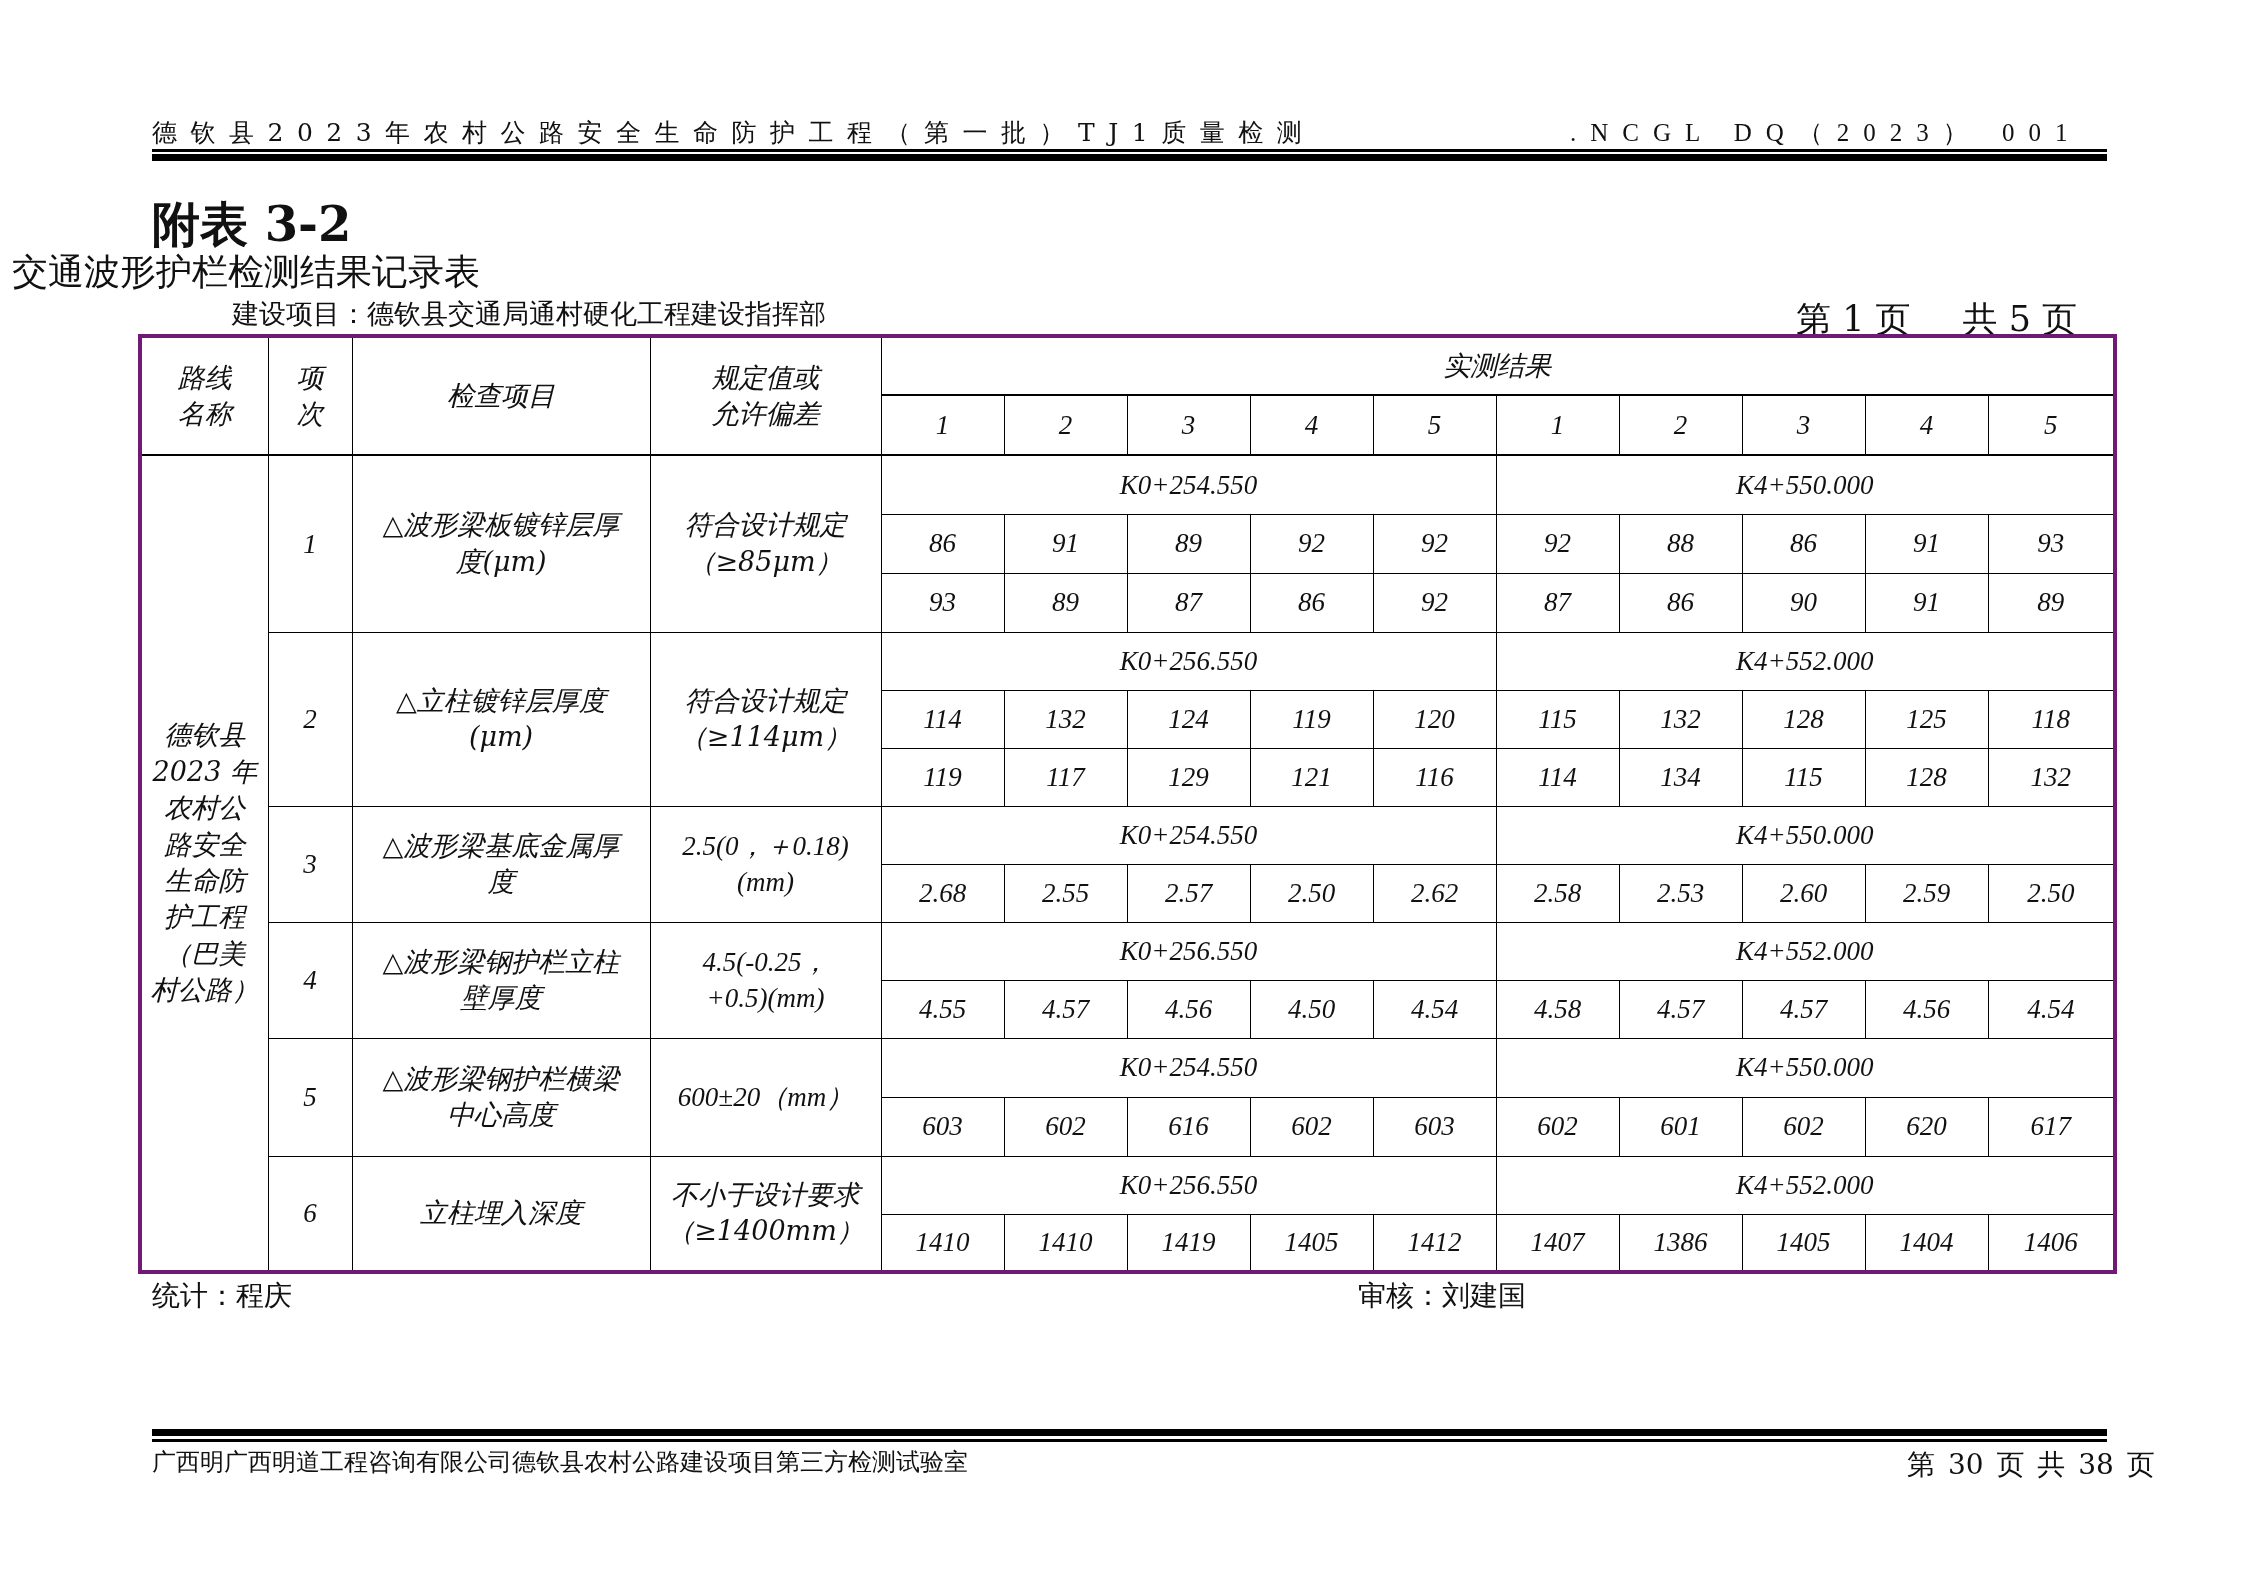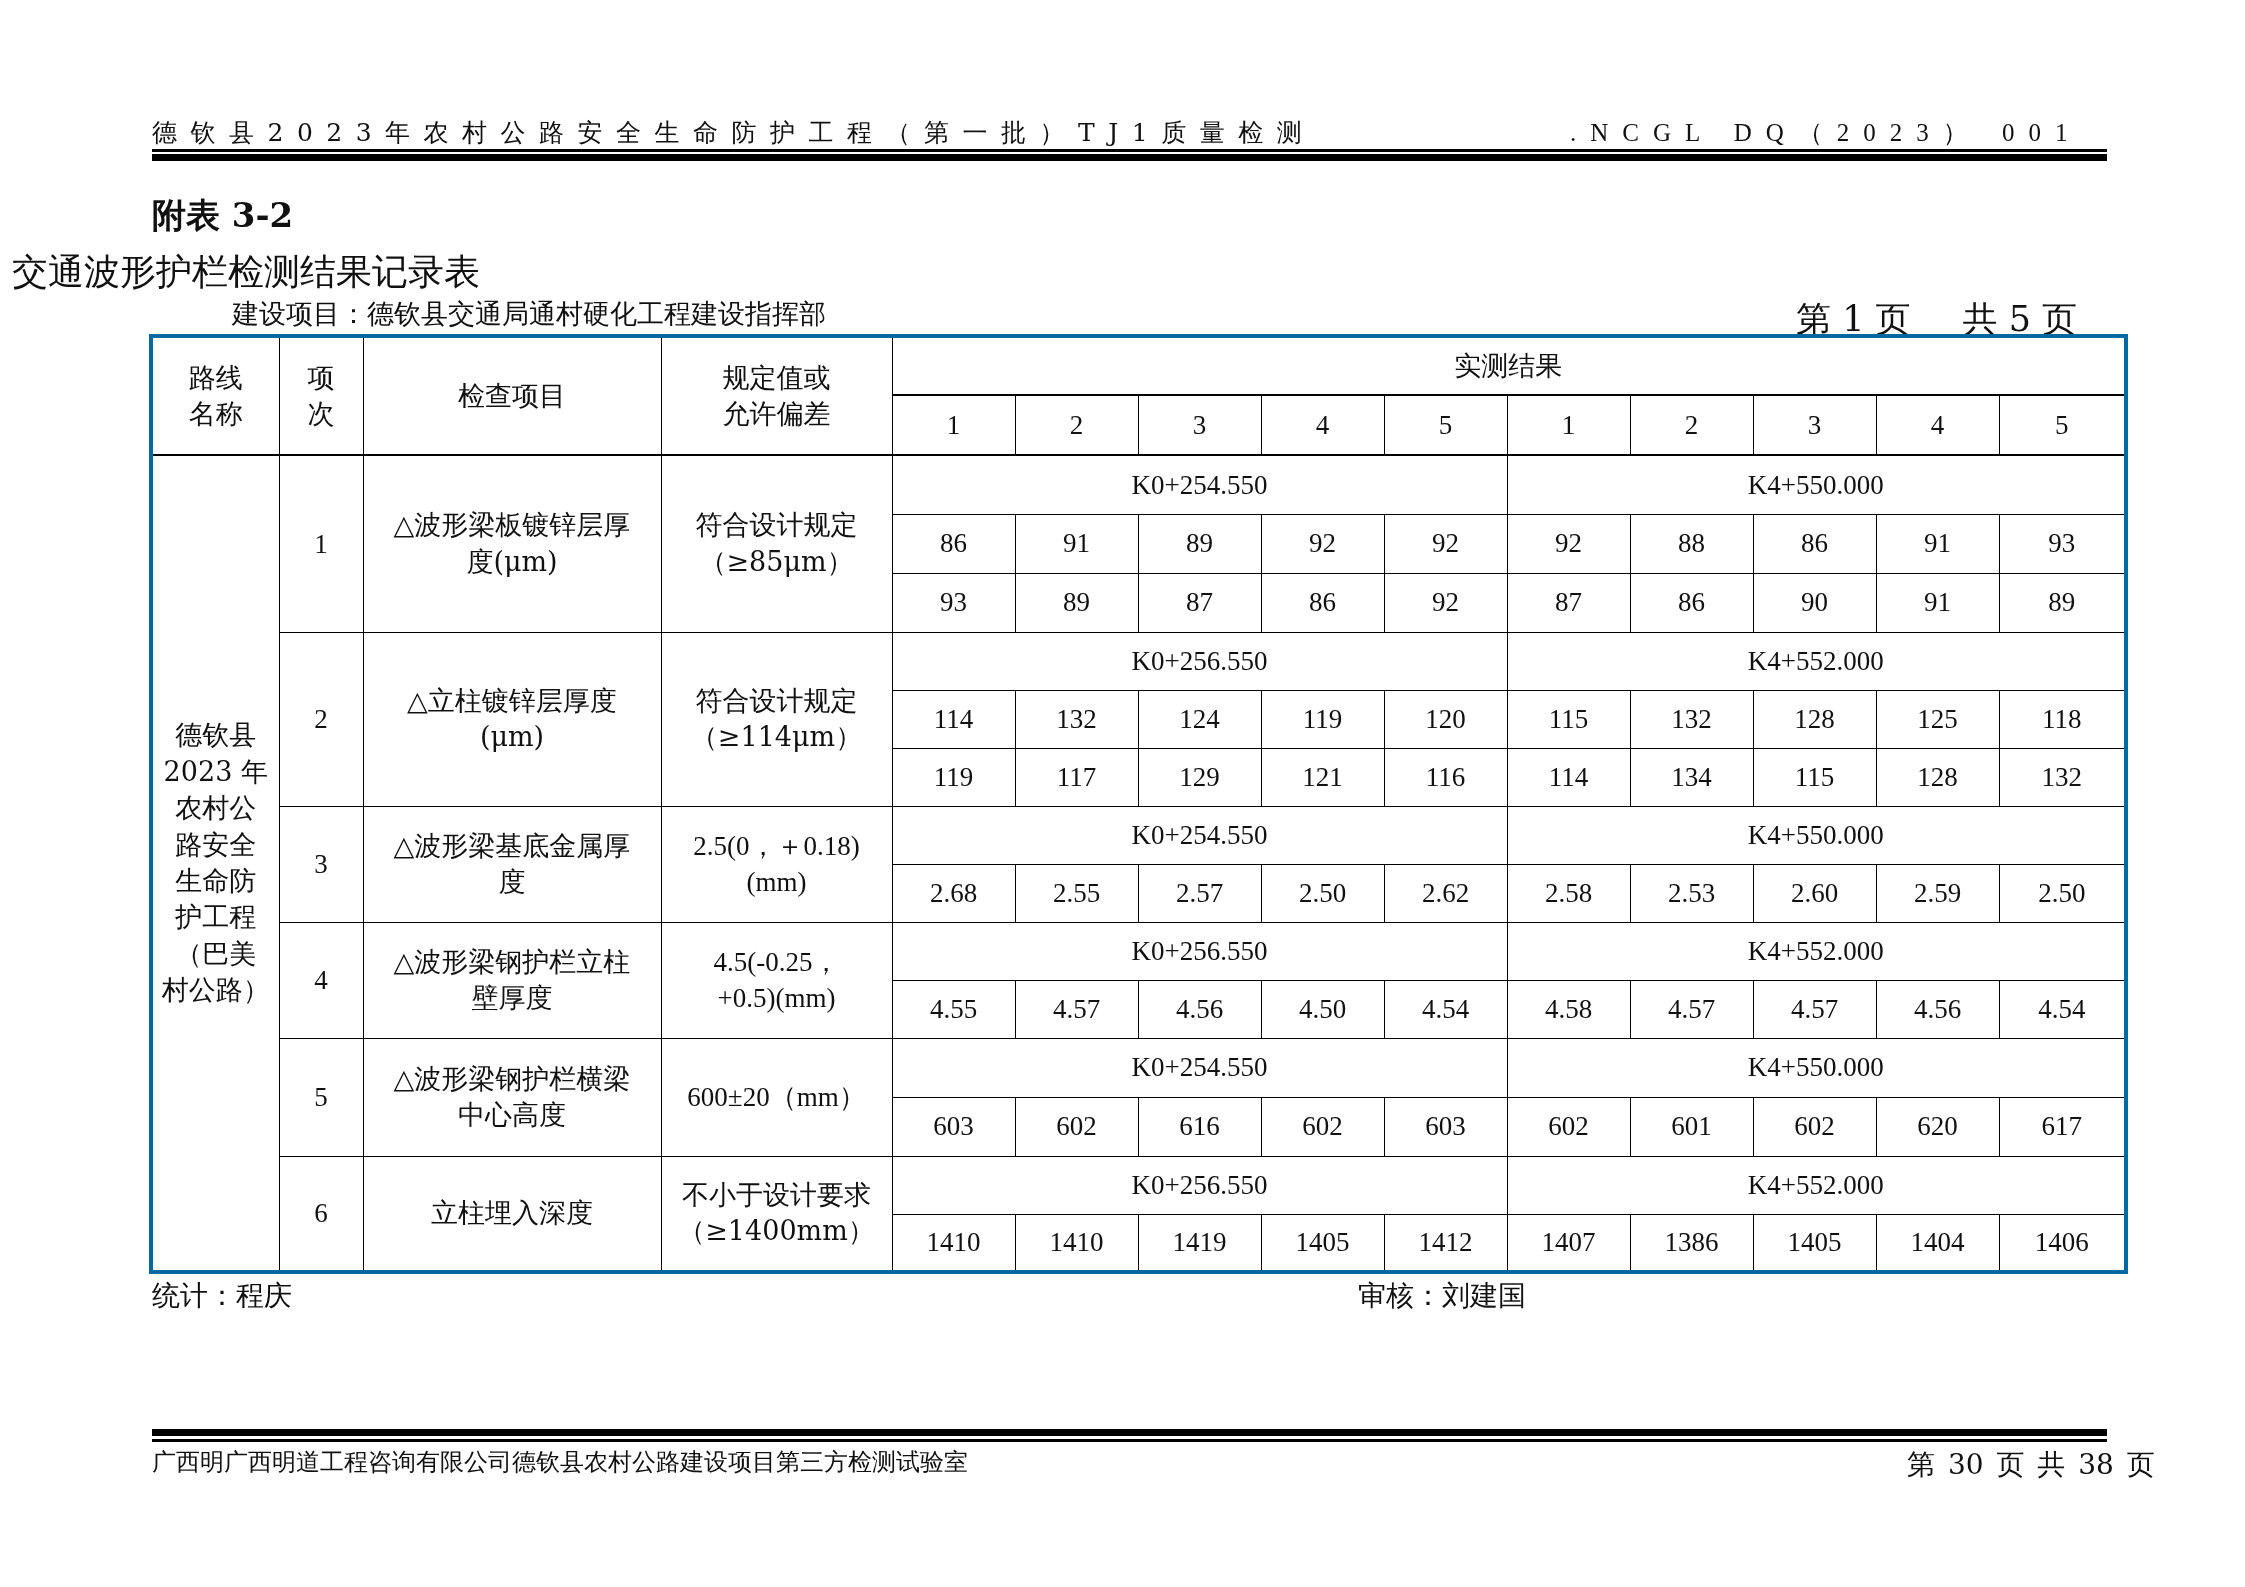--- a/index.html
+++ b/index.html
@@ -3,28 +3,28 @@
 <meta charset="utf-8">
 <style>
   html, body { margin: 0; padding: 0; background: #ffffff; }
   body { width: 2245px; height: 1587px; position: relative; overflow: hidden;
          font-family: "DejaVu Serif", "Liberation Serif", serif; color: #111; }
   .abs { position: absolute; }
   .hdr-left { left: 152px; top: 116px; font-size: 25px; letter-spacing: 13.5px; white-space: nowrap; }
   .hdr-right { left: 1570px; top: 116px; font-size: 25px; letter-spacing: 14px; white-space: nowrap; font-family: "Liberation Serif", serif; }
   .rule-thin { left: 152px; width: 1955px; height: 3px; background: #000; }
   .rule-thick { left: 152px; width: 1955px; height: 7px; background: #000; }
-  .appendix { left: 152px; top: 193px; font-size: 34px; font-weight: bold; }
+  .appendix { left: 152px; top: 193px; font-size: 48px; font-weight: bold; }
   .title { left: 0; width: 2245px; top: 248px; text-align: left; font-size: 36px; }
   .title span { position: relative; left: 12px; }
   .subhdr { left: 232px; top: 296px; font-size: 27px; }
   .pageinfo { left: 1796px; top: 296px; font-size: 35px; word-spacing: 0; }
   .pageinfo .gap { display: inline-block; width: 52px; }
-  table.grid { position: absolute; left: 149px; top: 334px; border-collapse: collapse;
-               border: 4px solid #0369a1; table-layout: fixed; font-size: 27px; }
+  table.grid { position: absolute; left: 138px; top: 334px; border-collapse: collapse;
+               border: 4px solid #701a75; table-layout: fixed; font-size: 27px; font-style: italic; }
   table.grid td { border: 1.5px solid #000; text-align: center; vertical-align: middle;
                   padding: 0; line-height: 1.35; }
   table.grid td.thick-top { border-top: 2.5px solid #000; }
   .num { font-family: "Liberation Serif", serif; font-size: 27px; }
   .route { line-height: 1.32; font-size: 27px; margin-top: 36px; }
   .sig-left { left: 152px; top: 1277px; font-size: 28px; }
   .sig-right { left: 1358px; top: 1277px; font-size: 28px; }
   .foot-left { left: 152px; top: 1446px; font-size: 24px; }
   .foot-right { left: 1907px; top: 1446px; font-size: 28px; word-spacing: 4px; }
 </style>

